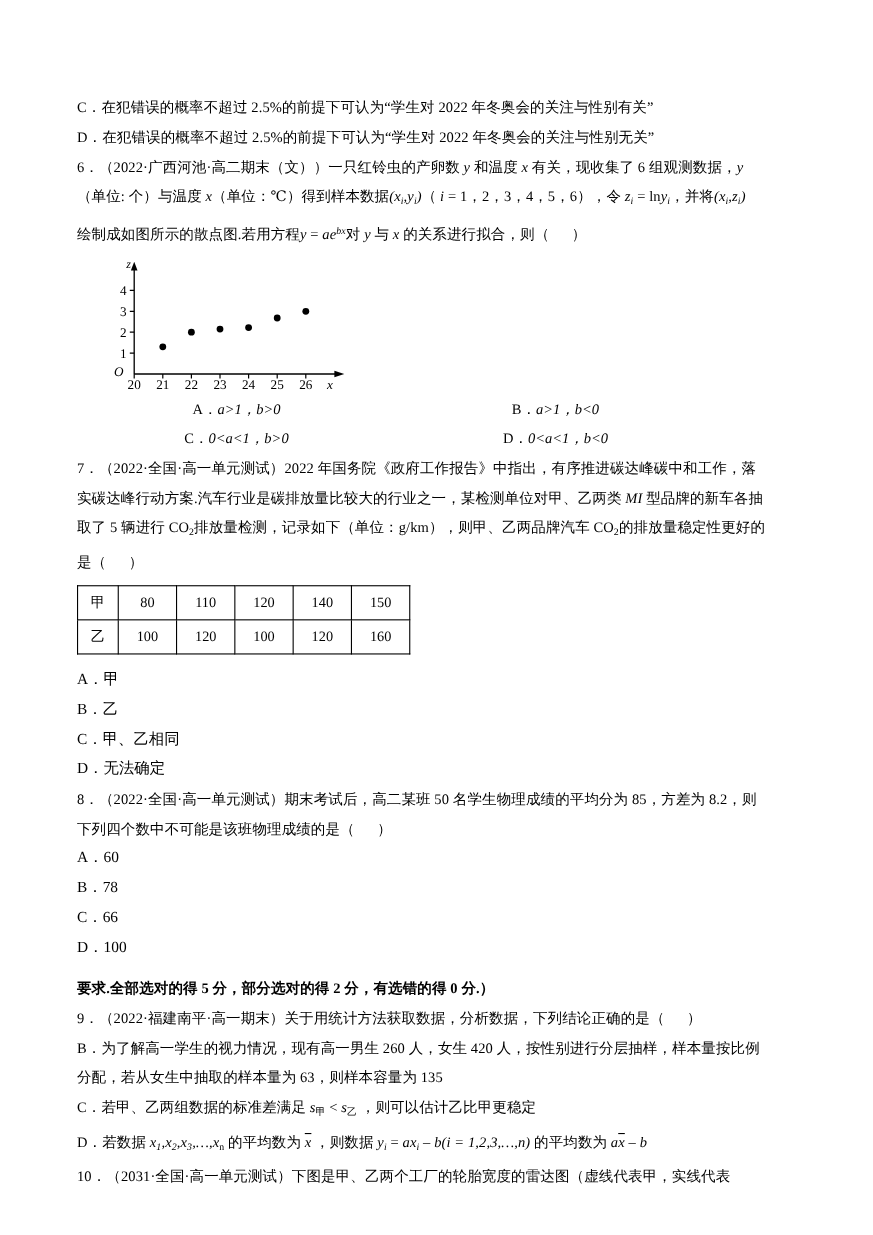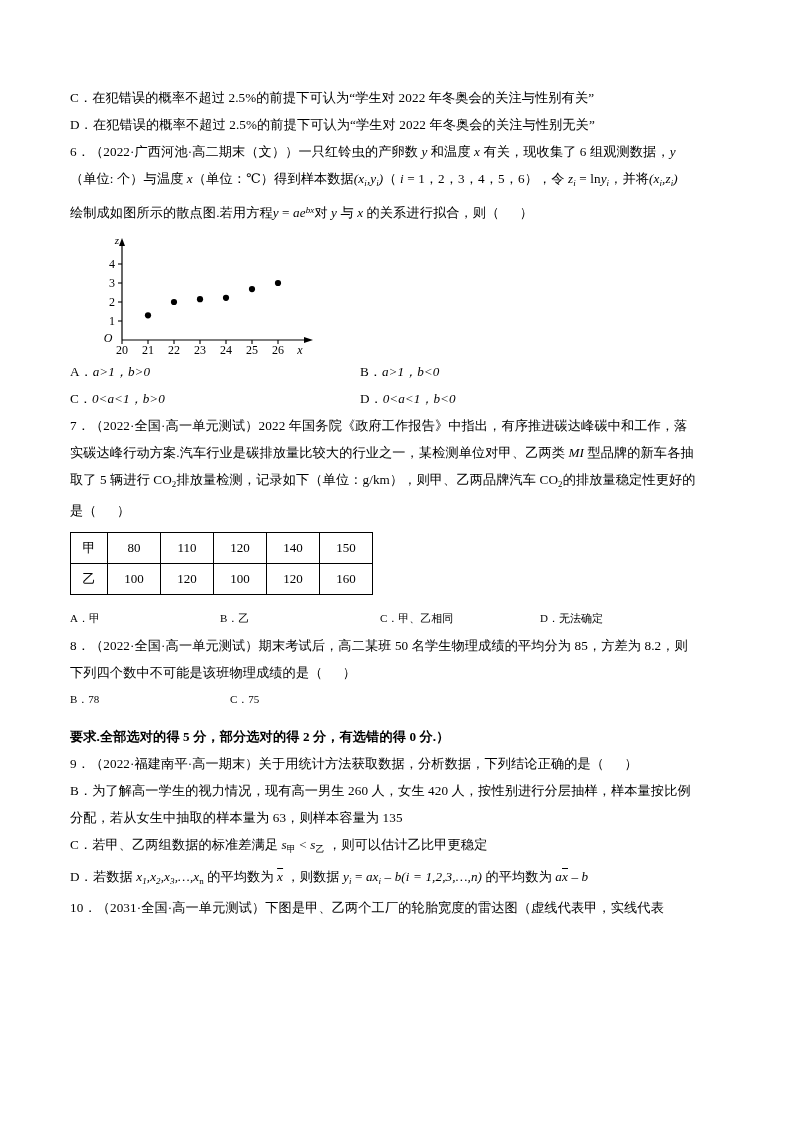--- a/index.html
+++ b/index.html
@@ -46,29 +46,31 @@
     font-size: 0.68em;
     vertical-align: 0.45em;
     font-style: italic;
   }
 
   
   .optrow {
     display: flex;
     font-size: 13.2px;
     line-height: 27px;
+    text-align: center;
   }
   .optrow > span { display: inline-block; }
   .c1 { width: 290px; }
   .c2 { width: 290px; }
 
   .optrow4 {
     display: flex;
-    font-size: 11px;
+    font-size: 14px;
     line-height: 27px;
+    flex-direction: column;
   }
   .optrow4 .q1 { width: 150px; }
   .optrow4 .q2 { width: 160px; }
   .optrow4 .q3 { width: 160px; }
   .optrow4 .q4 { width: 150px; }
 
   
   .figwrap {
     margin: 6px 0 4px 14px;
     width: 250px;
@@ -208,22 +210,24 @@
     <div class="optrow4">
       <span class="q1">A．甲</span>
       <span class="q2">B．乙</span>
       <span class="q3">C．甲、乙相同</span>
       <span class="q4">D．无法确定</span>
     </div>
 
     <div class="ln">8．（2022·全国·高一单元测试）期末考试后，高二某班 50 名学生物理成绩的平均分为 85，方差为 8.2，则</div>
     <div class="ln">下列四个数中不可能是该班物理成绩的是（      ）</div>
     <div class="optrow4">
+      <span class="q1">A．60</span>
       <span class="q2">B．78</span>
-      <span class="q3">C．75</span>
+      <span class="q3">C．66</span>
+      <span class="q4">D．100</span>
     </div>
 
     <div class="spacer10"></div>
 
     <div class="ln bold">要求.全部选对的得 5 分，部分选对的得 2 分，有选错的得 0 分.）</div>
 
     <div class="ln">9．（2022·福建南平·高一期末）关于用统计方法获取数据，分析数据，下列结论正确的是（      ）</div>
     <div class="ln">B．为了解高一学生的视力情况，现有高一男生 260 人，女生 420 人，按性别进行分层抽样，样本量按比例</div>
     <div class="ln">分配，若从女生中抽取的样本量为 63，则样本容量为 135</div>
     <div class="ln"><span>C．若甲、乙两组数据的标准差满足 </span><span class="it">s</span><sub class="up">甲</sub><span> &lt; </span><span class="it">s</span><sub class="up">乙</sub><span> ，则可以估计乙比甲更稳定</span></div>

